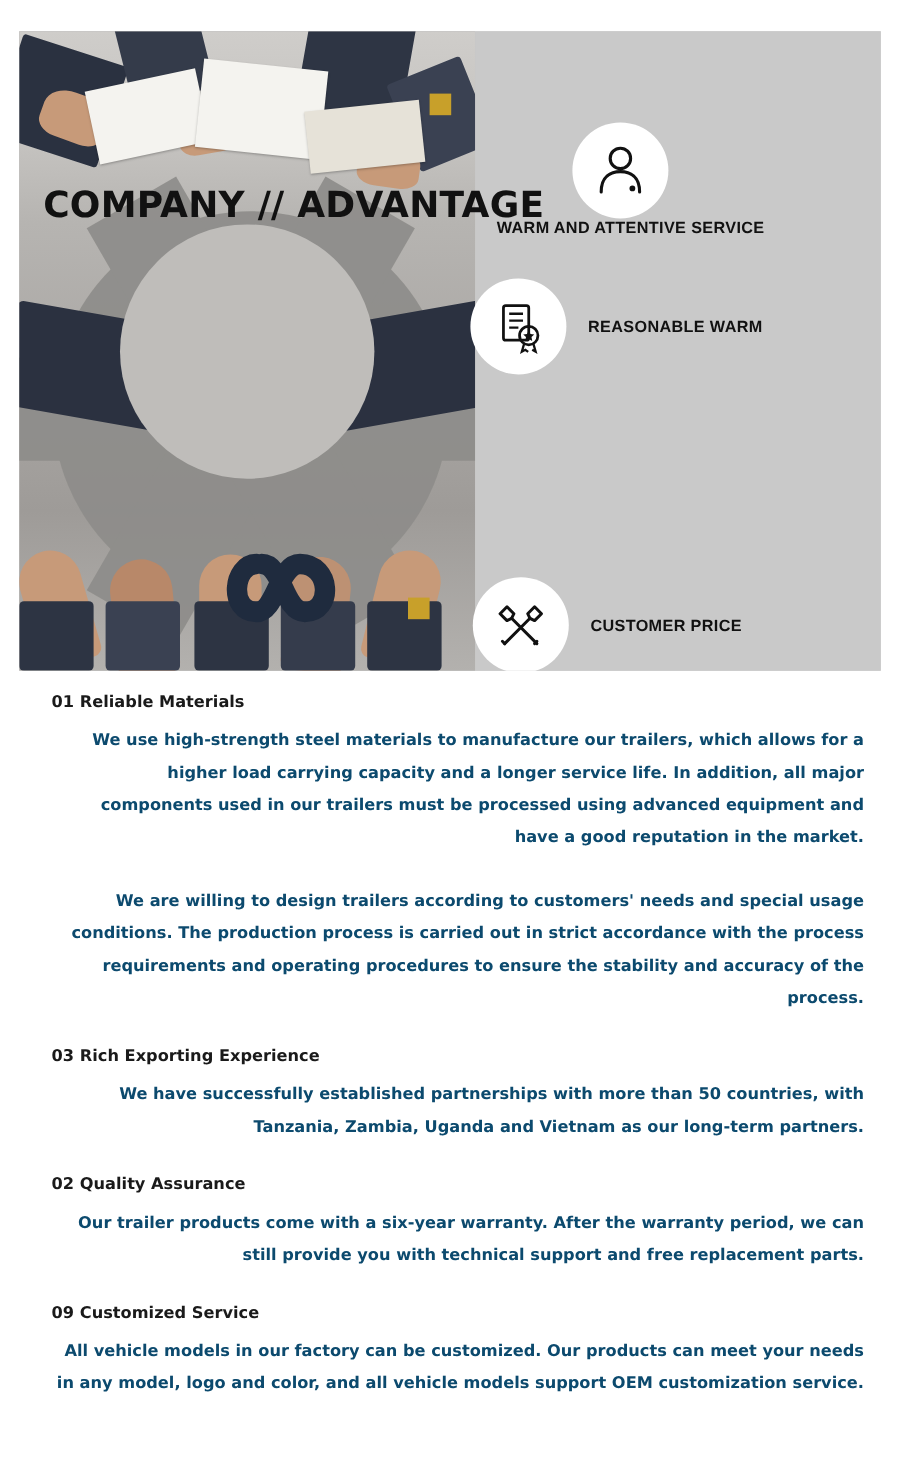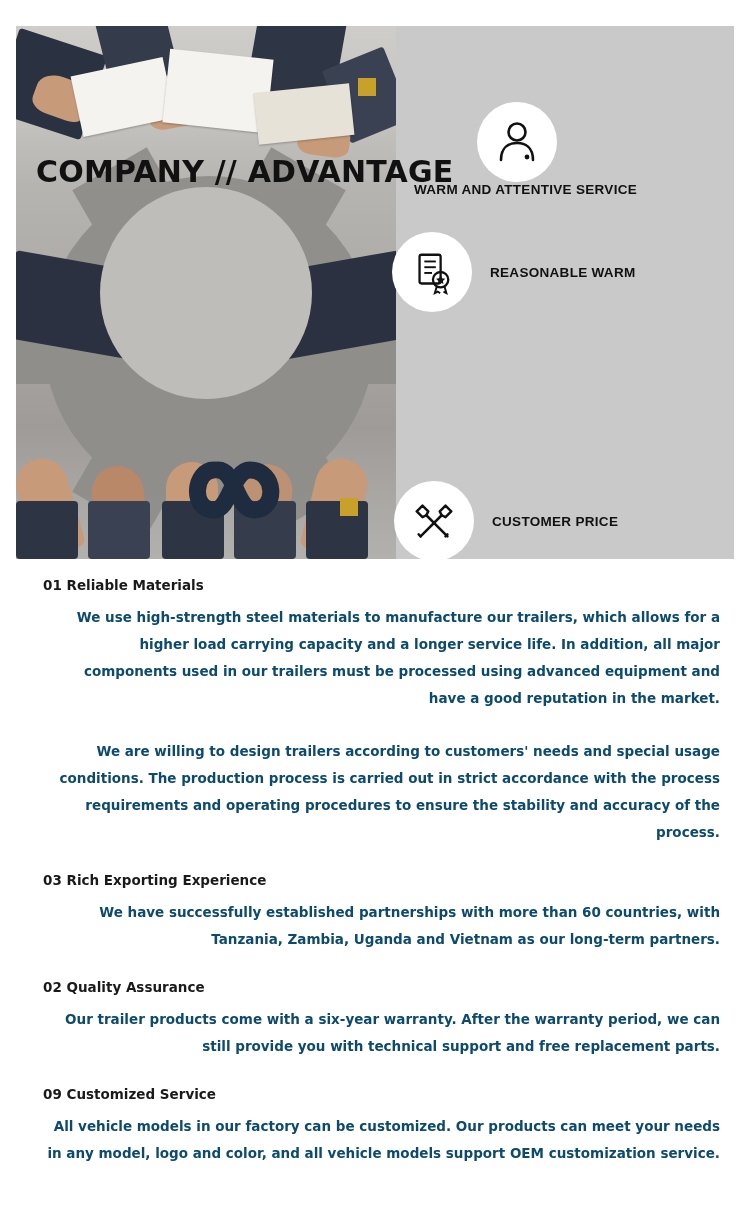--- a/index.html
+++ b/index.html
@@ -344,21 +344,21 @@
       <h3 class="sect-title">01 Reliable Materials</h3>
       <p class="sect-body">We use high-strength steel materials to manufacture our trailers, which allows for a higher load carrying capacity and a longer service life. In addition, all major components used in our trailers must be processed using advanced equipment and have a good reputation in the market.</p>
     </div>
 
     <div class="sect">
       <p class="sect-body">We are willing to design trailers according to customers' needs and special usage conditions. The production process is carried out in strict accordance with the process requirements and operating procedures to ensure the stability and accuracy of the process.</p>
     </div>
 
     <div class="sect">
       <h3 class="sect-title">03 Rich Exporting Experience</h3>
-      <p class="sect-body">We have successfully established partnerships with more than 60 countries, with Tanzania, Zambia, Uganda and Vietnam as our long-term partners.</p>
+      <p class="sect-body">We have successfully established partnerships with more than 50 countries, with Tanzania, Zambia, Uganda and Vietnam as our long-term partners.</p>
     </div>
 
     <div class="sect">
       <h3 class="sect-title">02 Quality Assurance</h3>
       <p class="sect-body">Our trailer products come with a six-year warranty. After the warranty period, we can still provide you with technical support and free replacement parts.</p>
     </div>
 
     <div class="sect">
       <h3 class="sect-title">09 Customized Service</h3>
       <p class="sect-body">All vehicle models in our factory can be customized. Our products can meet your needs in any model, logo and color, and all vehicle models support OEM customization service.</p>

